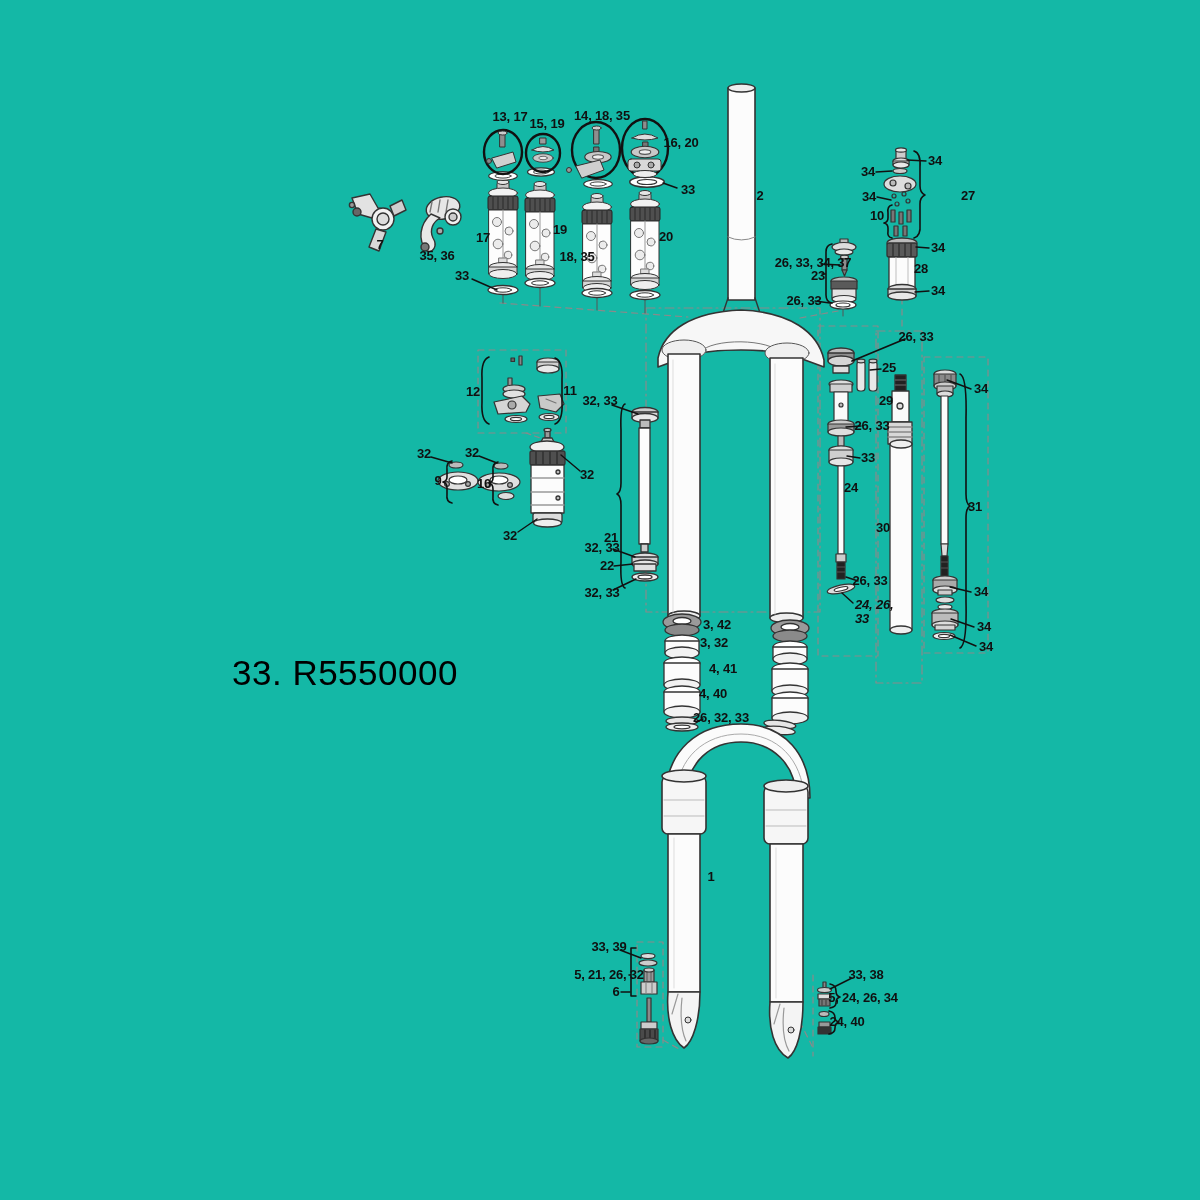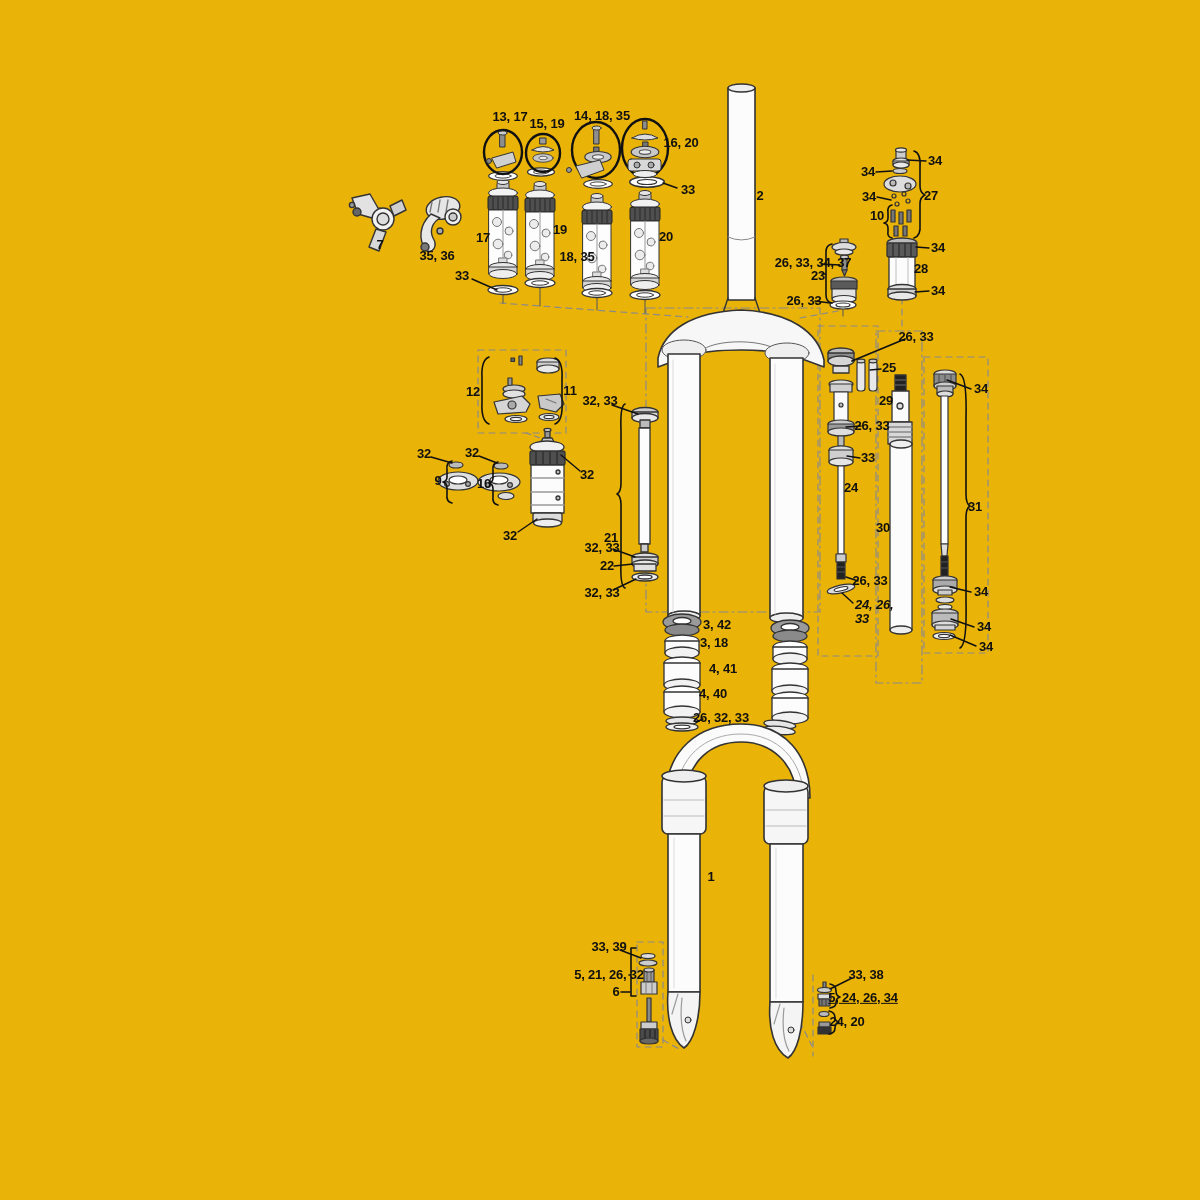--- a/index.html
+++ b/index.html
@@ -1,16 +1,16 @@
 <!DOCTYPE html>
 <html><head>
 <meta charset="utf-8">
 <style>
   html,body{margin:0;padding:0;background:#fff;}
-  #stage{position:relative;width:1200px;height:1200px;background:#eab308;overflow:hidden;
+  #stage{position:relative;width:1200px;height:1200px;background:#14b8a6;overflow:hidden;
          font-family:"Liberation Sans",sans-serif;}
   #diagram-svg{position:absolute;left:0;top:0;}
   #labels-layer{position:absolute;left:0;top:0;width:1200px;height:1200px;pointer-events:none;}
   .part-label{position:absolute;transform:translate(-50%,-50%);
       font:bold 13px "Liberation Sans",sans-serif;color:#101010;
       white-space:pre;line-height:1.1;letter-spacing:-0.2px;}
   .part-label.align-left{transform:translate(0,-50%);}
   #figure-title{position:absolute;left:232px;top:653px;
       font:400 35px "Liberation Sans",sans-serif;color:#000;letter-spacing:0.5px;}
 </style>
@@ -517,21 +517,21 @@
       <div class="part-label" style="left: 380px; top: 245px;">7</div>
       <div class="part-label" style="left: 437px; top: 256px;">35, 36</div>
       <div class="part-label" style="left: 483px; top: 238px;">17</div>
       <div class="part-label" style="left: 560px; top: 230px;">19</div>
       <div class="part-label" style="left: 577px; top: 257px;">18, 35</div>
       <div class="part-label" style="left: 666px; top: 237px;">20</div>
       <div class="part-label" style="left: 462px; top: 276px;">33</div>
       <div class="part-label" style="left: 760px; top: 196px;">2</div>
       <div class="part-label" style="left: 935px; top: 161px;">34</div>
       <div class="part-label" style="left: 868px; top: 172px;">34</div>
-      <div class="part-label" style="left: 931px; top: 196px;">27</div>
+      <div class="part-label" style="left: 968px; top: 196px;">27</div>
       <div class="part-label" style="left: 869px; top: 197px;">34</div>
       <div class="part-label" style="left: 877px; top: 216px;">10</div>
       <div class="part-label" style="left: 805px; top: 263px; margin-left: 8px;">26, 33, 34, 37</div>
       <div class="part-label" style="left: 818px; top: 276px;">23</div>
       <div class="part-label" style="left: 804px; top: 301px;">26, 33</div>
       <div class="part-label" style="left: 938px; top: 248px;">34</div>
       <div class="part-label" style="left: 921px; top: 269px;">28</div>
       <div class="part-label" style="left: 938px; top: 291px;">34</div>
       <div class="part-label" style="left: 916px; top: 337px;">26, 33</div>
       <div class="part-label" style="left: 889px; top: 368px;">25</div>
@@ -555,27 +555,28 @@
       <div class="part-label" style="left: 602px; top: 548px;">32, 33</div>
       <div class="part-label" style="left: 607px; top: 566px;">22</div>
       <div class="part-label" style="left: 870px; top: 581px;">26, 33</div>
       <div class="part-label" style="left: 602px; top: 593px;">32, 33</div>
       <div class="part-label align-left" style="left: 855px; top: 612px; font-style: italic;">24, 26,
 33</div>
       <div class="part-label" style="left: 981px; top: 592px;">34</div>
       <div class="part-label" style="left: 984px; top: 627px;">34</div>
       <div class="part-label" style="left: 986px; top: 647px;">34</div>
       <div class="part-label" style="left: 717px; top: 625px;">3, 42</div>
-      <div class="part-label" style="left: 714px; top: 643px;">3, 18</div>
+      <div class="part-label" style="left: 714px; top: 643px;">3, 32</div>
       <div class="part-label" style="left: 713px; top: 669px; padding-left: 20px;">4, 41</div>
       <div class="part-label" style="left: 713px; top: 694px;">4, 40</div>
       <div class="part-label" style="left: 721px; top: 718px;">26, 32, 33</div>
       <div class="part-label" style="left: 711px; top: 877px;">1</div>
       <div class="part-label" style="left: 609px; top: 947px;">33, 39</div>
       <div class="part-label" style="left: 609px; top: 975px;">5, 21, 26, 32</div>
       <div class="part-label" style="left: 616px; top: 992px;">6</div>
       <div class="part-label" style="left: 866px; top: 975px;">33, 38</div>
-      <div class="part-label" style="left: 863px; top: 998px; text-decoration: underline;">5, 24, 26, 34</div>
-      <div class="part-label" style="left: 847px; top: 1022px;">24, 20</div>
+      <div class="part-label" style="left: 863px; top: 998px;">5, 24, 26, 34</div>
+      <div class="part-label" style="left: 847px; top: 1022px;">24, 40</div>
     </div>
 
+<div id="figure-title">33. R5550000</div>
 
 </div>
 
 </body></html>

